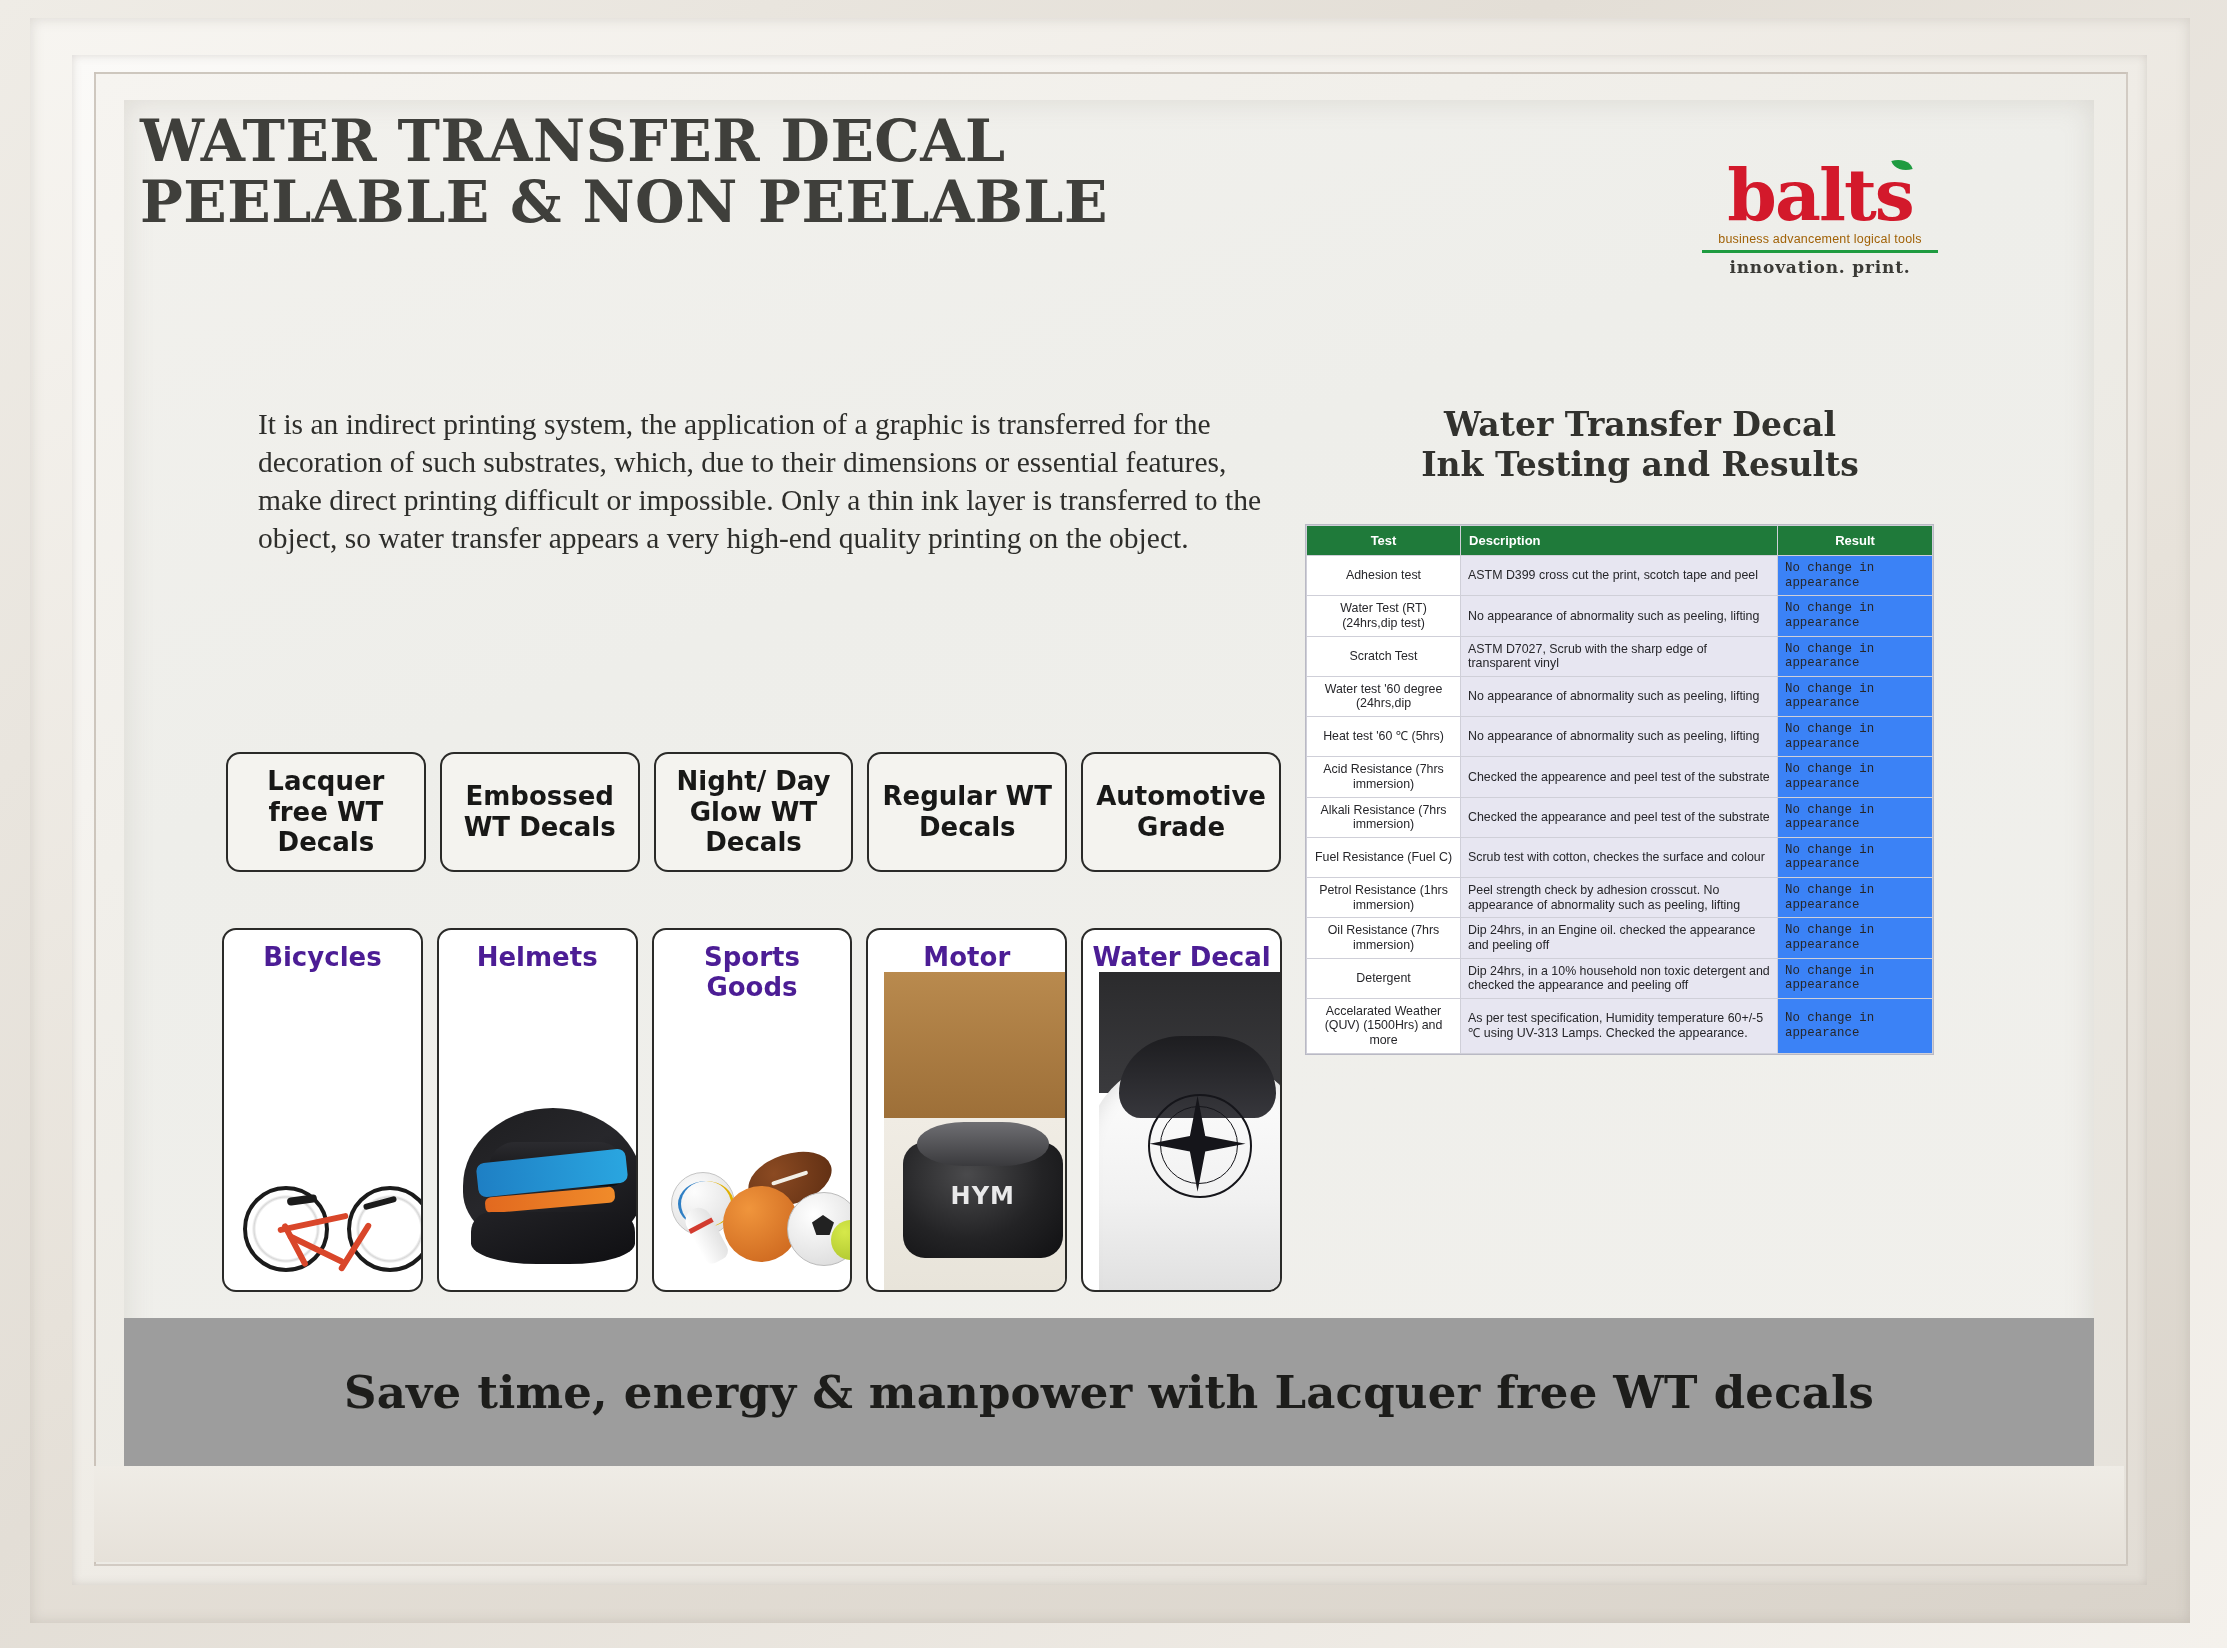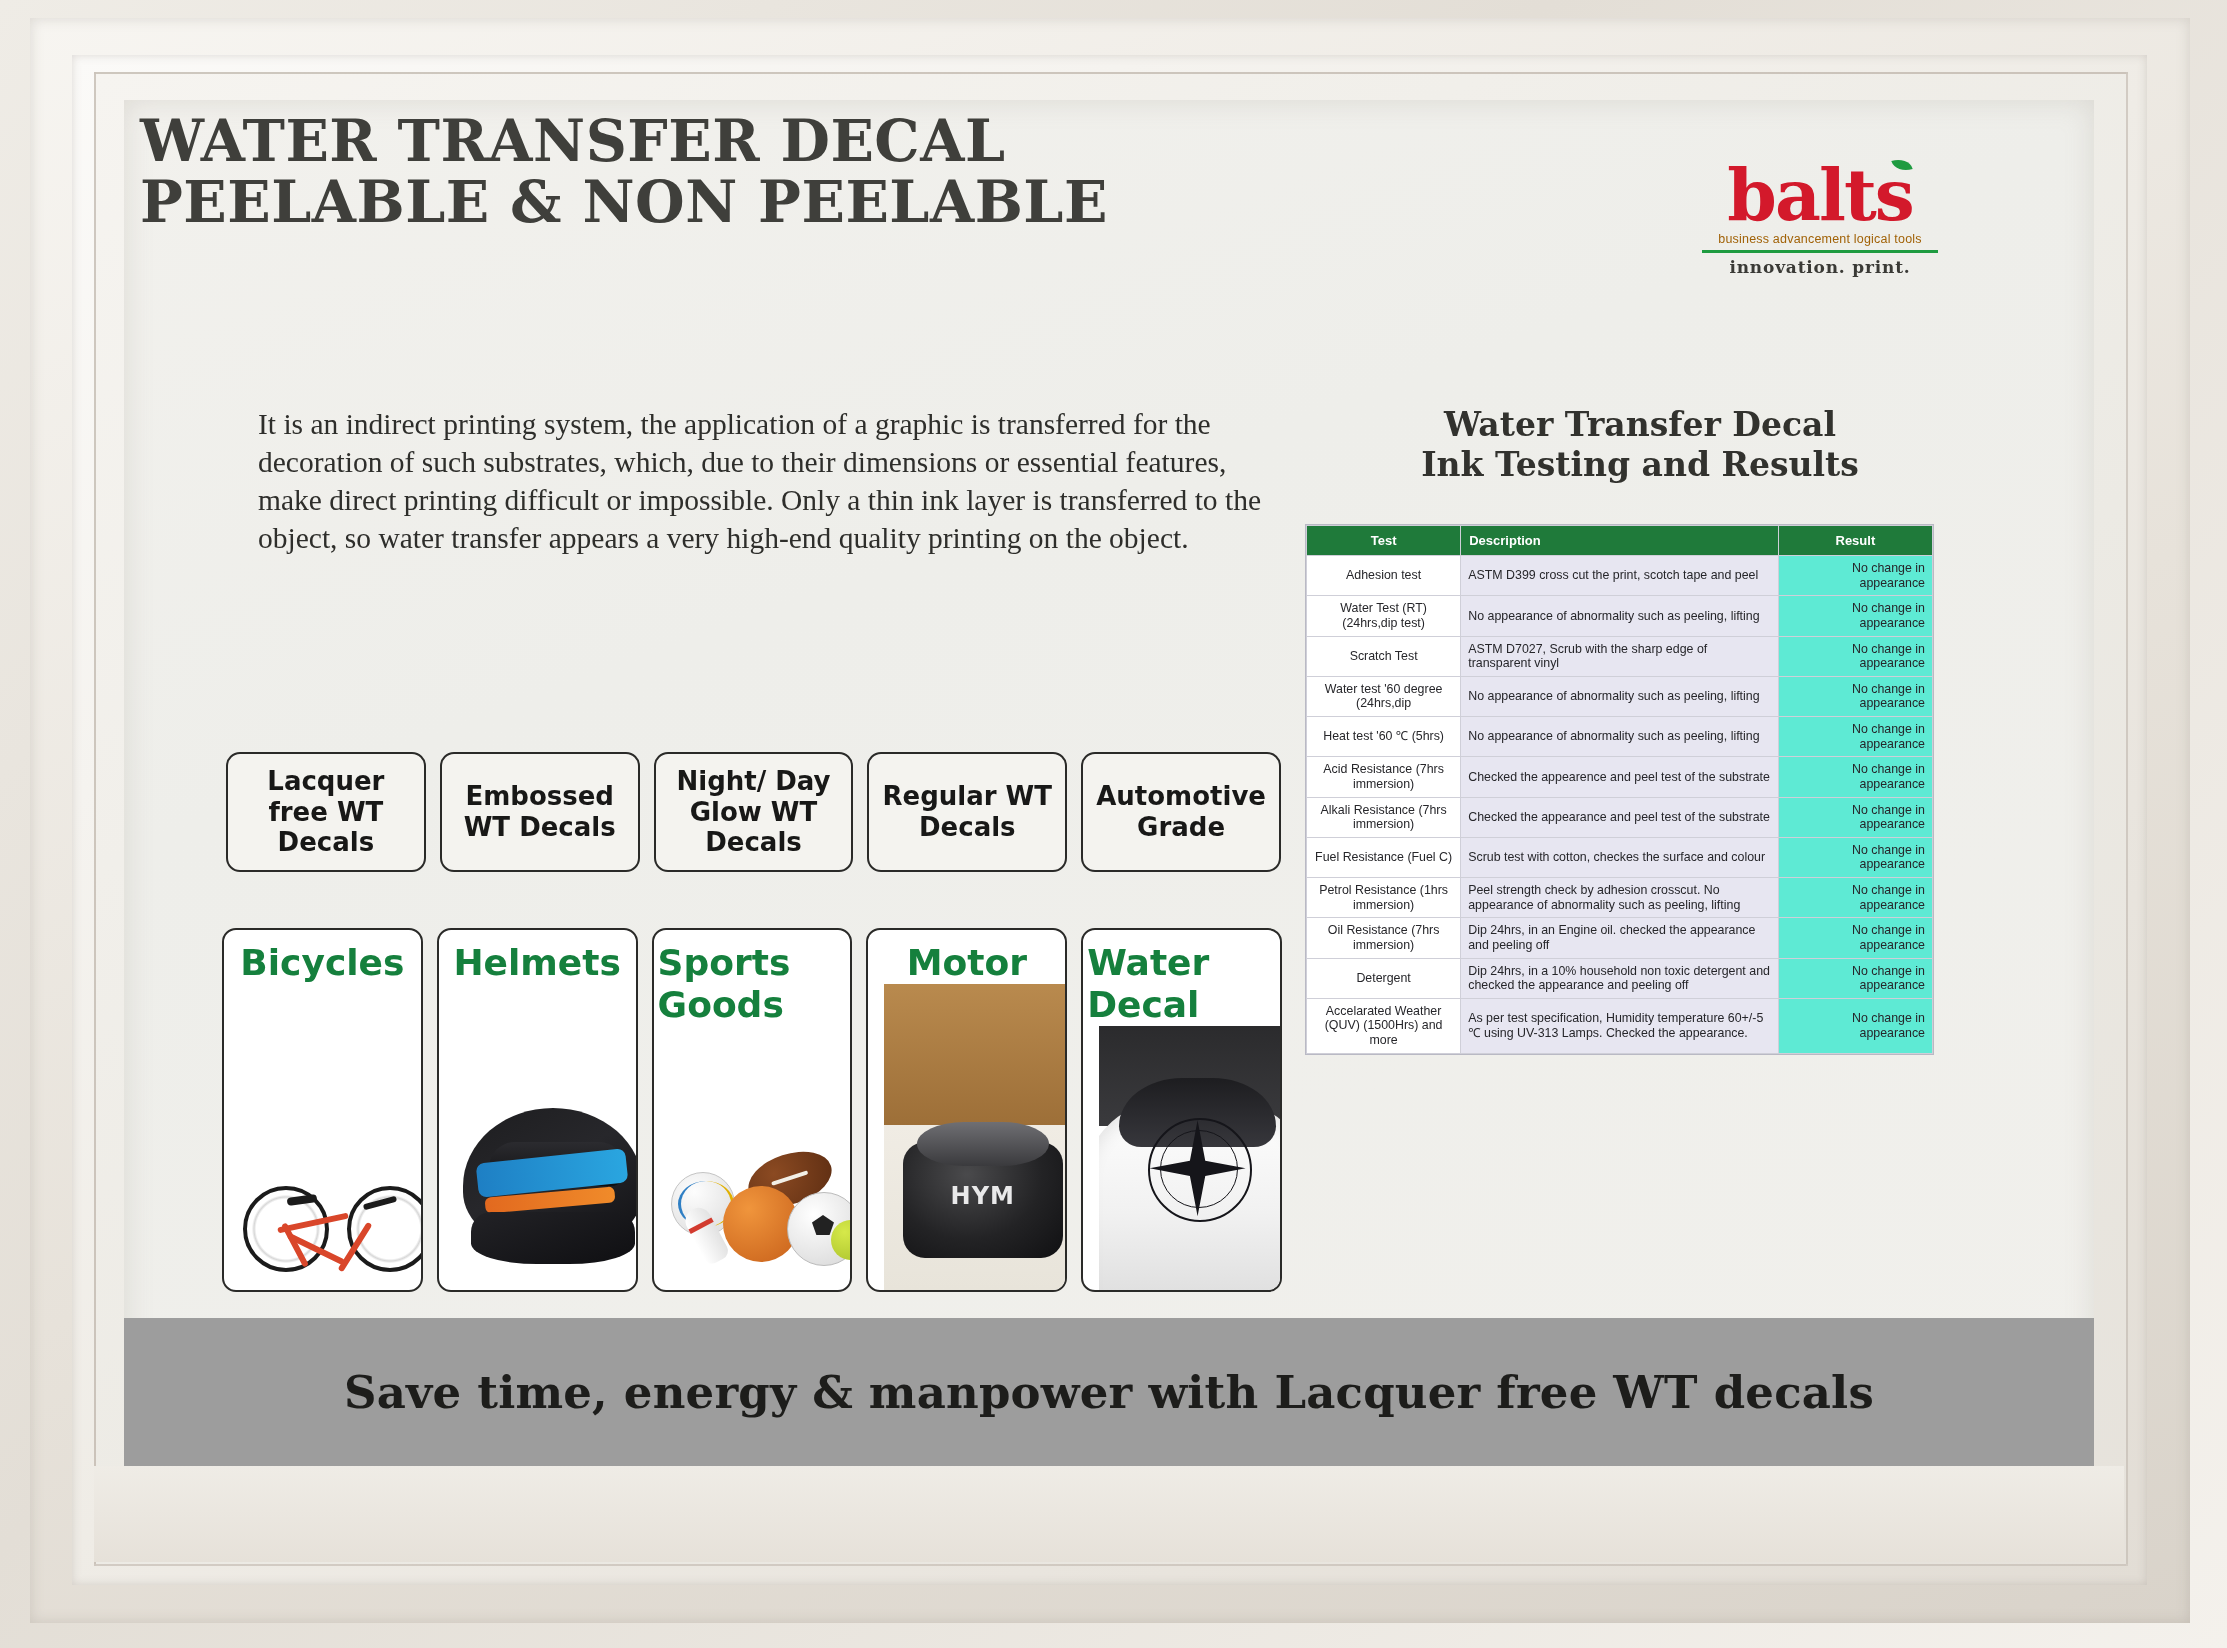--- a/index.html
+++ b/index.html
@@ -163,21 +163,21 @@
     border: 1px solid #cfcfd8;
     font-size: 12.4px;
     color: #26262a;
     padding: 5px 7px;
     vertical-align: middle;
     line-height: 1.18;
     background: #e7e6f1;
   }
   table.ink td.test { text-align: center; width: 148px; background: #ffffff; }
   table.ink td.desc { width: 330px; background: #e7e6f1; }
-  table.ink td.result { text-align: right; width: 148px; background: #5eead4; }
+  table.ink td.result { text-align: left; width: 148px; background: #3b82f6; font-family: Liberation Mono, monospace; }
 
   
   .cat-row {
     position: absolute;
     left: 226px; top: 752px;
     width: 1055px;
     height: 120px;
     display: flex;
     gap: 14px;
   }
@@ -216,24 +216,24 @@
     box-sizing: border-box;
     display: flex;
     flex-direction: column;
     align-items: center;
     overflow: hidden;
     position: relative;
   }
   .prod-label {
     font-family: "DejaVu Sans", sans-serif;
     font-weight: bold;
-    font-size: 36px;
+    font-size: 26px;
     line-height: 1.16;
-    color: #15803d;
-    text-align: left;
+    color: #4c1d95;
+    text-align: center;
     padding: 12px 4px 0 4px;
   }
   .prod-art {
     flex: 1 1 auto;
     width: 100%;
     position: relative;
     margin-left: 32px;
   }
 
   

